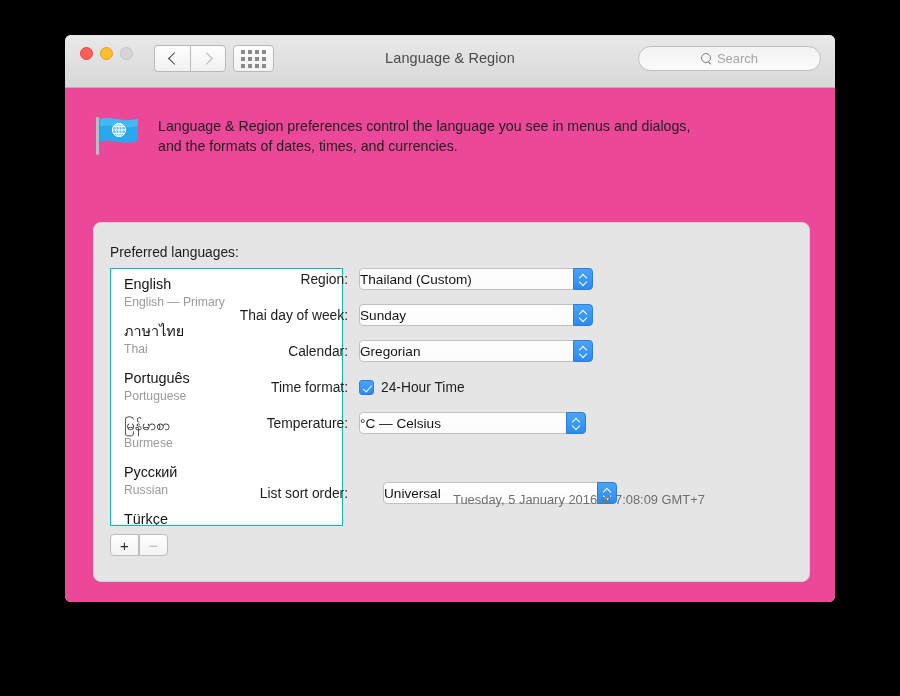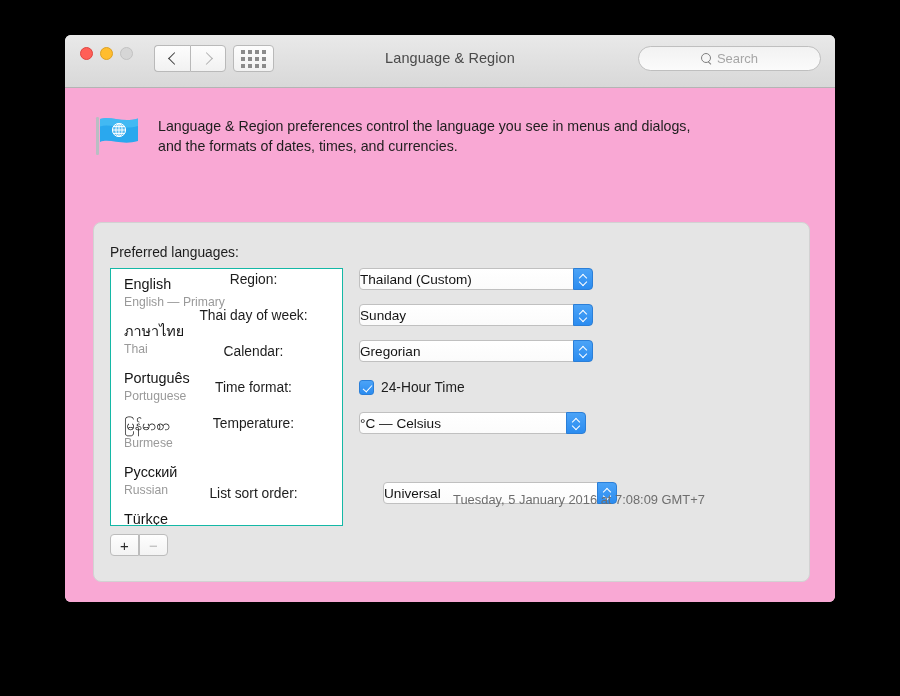--- a/index.html
+++ b/index.html
@@ -77,21 +77,21 @@
     width: 8px; height: 8px; border: 1.4px solid #808080; border-radius: 50%;
   }
   #searchfield .mag::after {
     content: ""; position: absolute; left: 7.5px; top: 7.5px;
     width: 4px; height: 1.4px; background: #808080; transform: rotate(45deg);
     transform-origin: left center;
   }
   #search-placeholder { font-size: 13px; color: #a6a6a6; }
 
   
-  #body { position: relative; height: 514px; background: #f9a8d4; }
+  #body { position: relative; height: 514px; background: #ec4899; }
 
   
   #intro { position: absolute; left: 29px; top: 26px; right: 24px; display: flex; }
   #flag-icon { width: 48px; height: 42px; flex: 0 0 48px; margin-right: 16px; position: relative; }
   #intro-text {
     font-size: 14.2px; color: #1e1e1e; line-height: 20px; padding-top: 2px;
     max-width: 600px;
   }
 
   
@@ -131,21 +131,21 @@
     border: 1px solid #bcbcbc;
     display: flex; align-items: center; justify-content: center;
     font-size: 15px; line-height: 1;
   }
   #btn-add { border-radius: 4px 0 0 4px; border-right: none; color: #2b2b2b; }
   #btn-remove { border-radius: 0 4px 4px 0; color: #b5b5b5; }
 
   
   .frow { position: absolute; display: flex; align-items: center; height: 22px; }
   .frow .lbl {
-    width: 200px; text-align: center; padding-right: 11px;
+    width: 200px; text-align: right; padding-right: 11px;
     font-size: 13.8px; color: #1d1d1d;
   }
 
   .popup {
     position: relative;
     height: 22px;
     background: linear-gradient(to bottom,#ffffff 0%,#fbfbfb 100%);
     border: 1px solid #c0c0c0;
     border-radius: 4px;
     display: flex; align-items: center;

